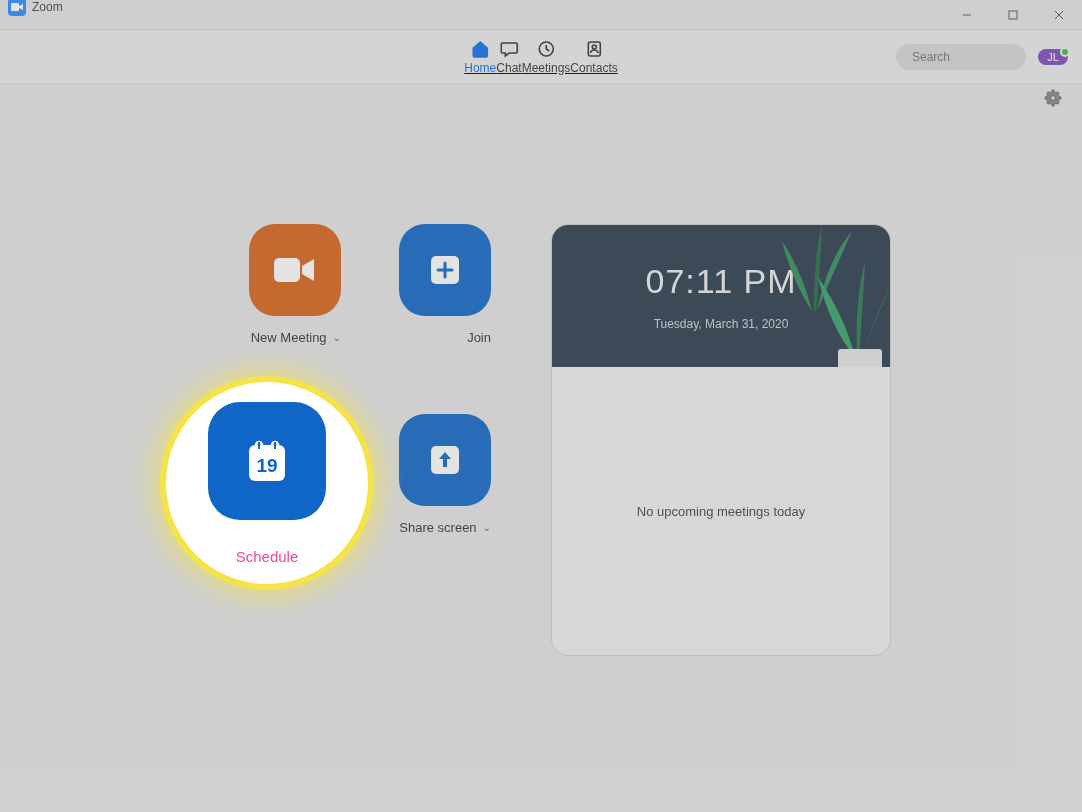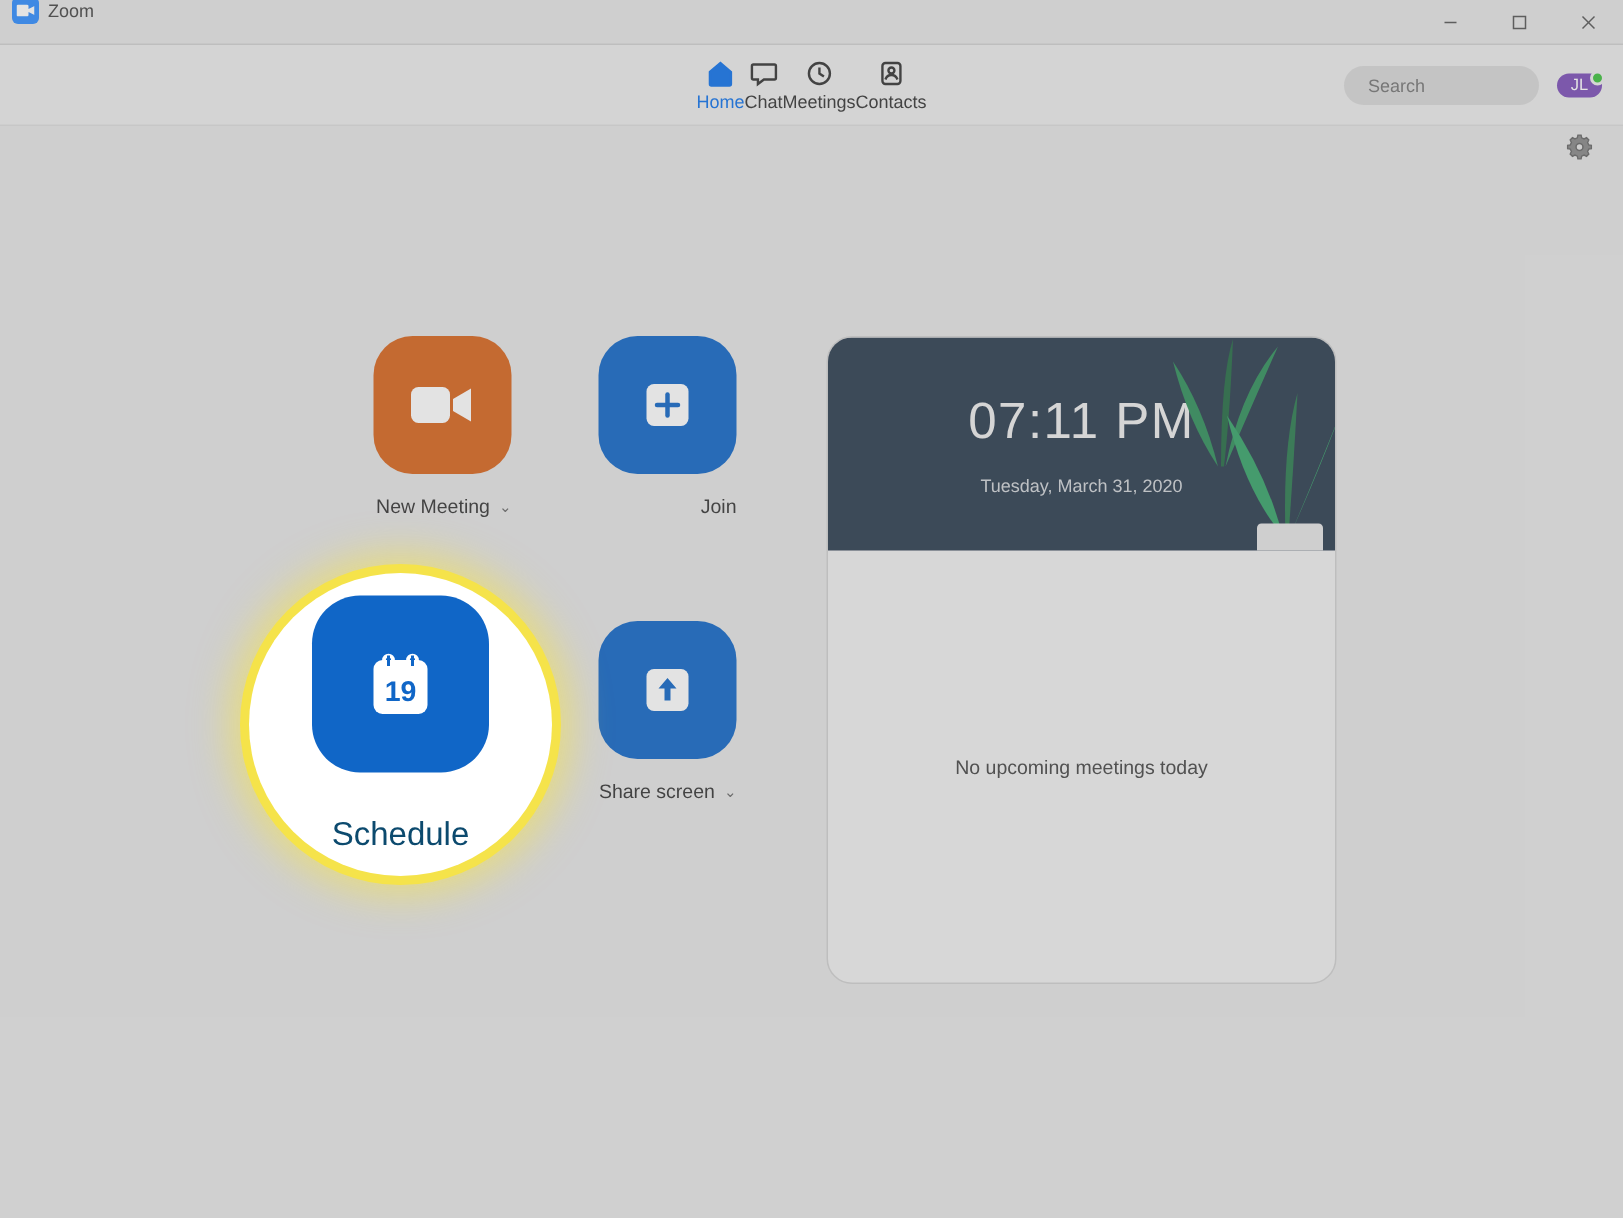--- a/index.html
+++ b/index.html
@@ -36,20 +36,21 @@
     align-items: center;
     position: relative;
   }
   .nav-tabs {
     position: absolute;
     left: 50%;
     transform: translateX(-50%);
     display: flex;
     height: 100%;
     align-items: center;
+    text-decoration: underline;
   }
   .nav-tab {
     display: flex; flex-direction: column; align-items: center; justify-content: center;
     gap: 2px; cursor: pointer;
     color: #333;
     font-size: 12px;
   }
   .nav-tab.active { color: #0e71eb; }
   .nav-tab .tab-icon { height: 20px; display: flex; align-items: center; justify-content: center; }
   .nav-tab .tab-icon svg { stroke: #333; fill: none; stroke-width: 1.6; }
@@ -138,21 +139,21 @@
     top: 158px;
     width: 202px; height: 202px;
     border-radius: 50%;
     background: #fff;
     box-shadow: 0 0 0 6px #f5e34a, 0 0 24px 14px rgba(245,227,74,0.55);
     display: flex; flex-direction: column; align-items: center; justify-content: center;
     gap: 28px;
     z-index: 5;
   }
   .highlight-wrap .tile-btn { width: 118px; height: 118px; border-radius: 32px; }
-  .highlight-wrap .tile-label { font-size: 22px; color: #0c4a6e; text-align: right; }
+  .highlight-wrap .tile-label { font-size: 15px; color: #ec4899; text-align: right; }
 
   
   .panel {
     width: 340px;
     height: 432px;
     border: 1px solid #d0d0d0;
     border-radius: 17px;
     overflow: hidden;
     background: #f0f0f0;
   }

